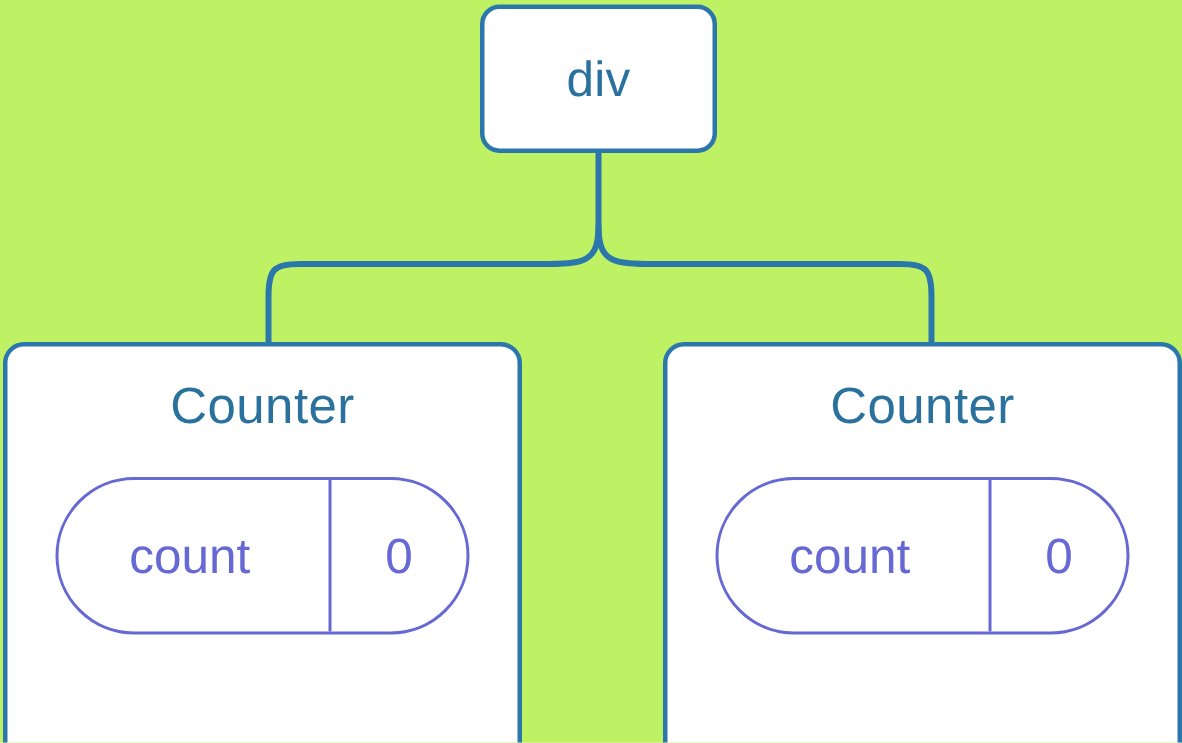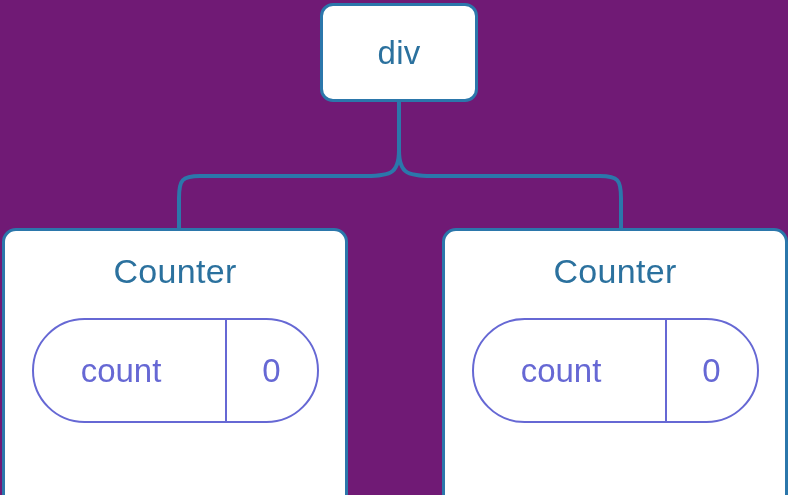--- a/index.html
+++ b/index.html
@@ -7,21 +7,21 @@
     padding: 0;
   }
   body {
     font-family: "Liberation Sans", sans-serif;
   }
   #stage {
     position: relative;
     width: 788px;
     height: 495px;
     overflow: hidden;
-    background: #701a75;
+    background: #bef264;
   }
   
   #connectors {
     position: absolute;
     left: 0;
     top: 0;
     width: 788px;
     height: 495px;
   }
   
@@ -86,21 +86,21 @@
     display: flex;
     align-items: center;
     justify-content: center;
     color: #6668d4;
     font-size: 33px;
     font-weight: 400;
     line-height: 1;
   }
   .pill-key {
     width: 175px;
-    padding-right: 16px;
+    padding-right: 5px;
   }
   .pill-val {
     width: 90px;
     border-left: 2px solid #6668d4;
   }
 </style>
 </head>
 <body>
 
 <div id="stage">

